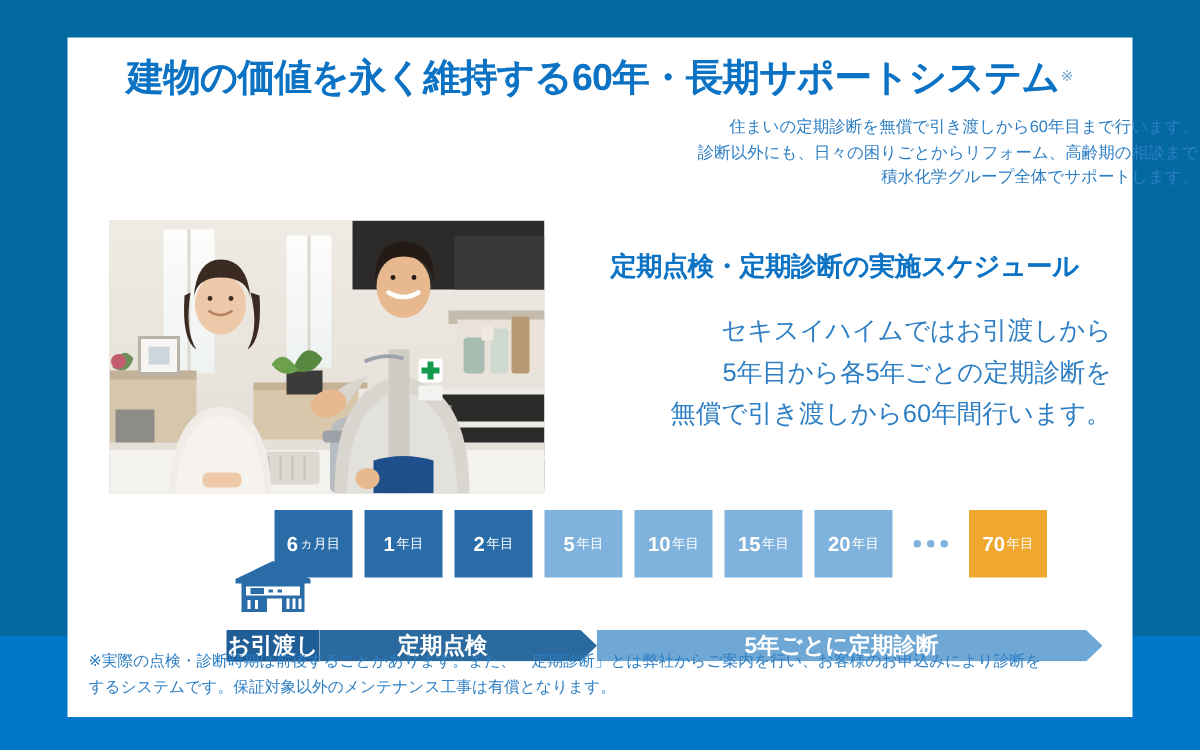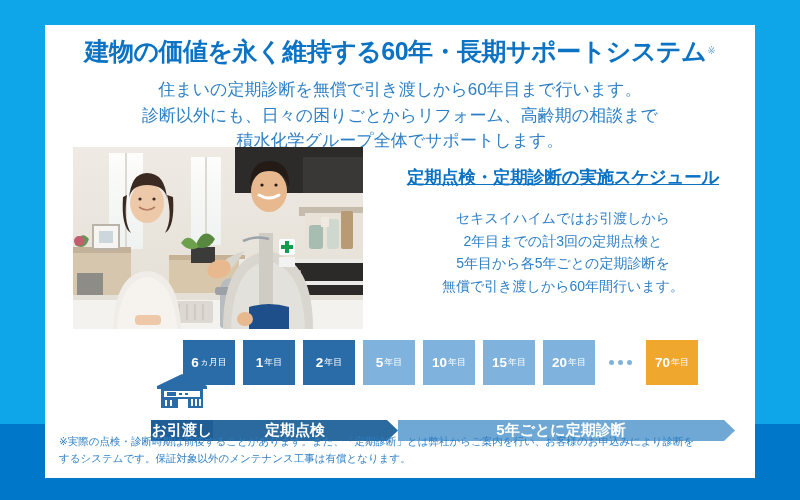--- a/index.html
+++ b/index.html
@@ -10,21 +10,21 @@
     width: 800px;
     height: 500px;
     overflow: hidden;
     font-family: "Liberation Sans", "DejaVu Sans", sans-serif;
     background: #0077C8;
   }
   .page {
     position: relative;
     width: 800px;
     height: 424px;
-    background: #0ea5e9;
+    background: #0369a1;
   }
   .canvas {
     position: absolute;
     left: 45px;
     top: 25px;
     width: 710px;
     height: 453px;
     background: #ffffff;
   }
 
@@ -51,24 +51,25 @@
     font-weight: normal;
     margin-left: 1px;
   }
 
   
   .lead {
     position: absolute;
     left: 0;
     top: 52px;
     width: 710px;
-    text-align: center;
+    text-align: right;
     color: #2E7FC4;
-    font-size: 17px;
+    font-size: 11px;
     line-height: 1.5;
+    padding-left: 44px;
   }
   .lead div { white-space: nowrap; }
 
   
   .photo {
     position: absolute;
     left: 28px;
     top: 122px;
     width: 290px;
     height: 182px;
@@ -84,27 +85,27 @@
     top: 140px;
     width: 356px;
     text-align: center;
   }
   .panel-title {
     font-size: 17.5px;
     font-weight: bold;
     color: #0B72C4;
     letter-spacing: -0.3px;
     white-space: nowrap;
-    text-decoration: underline;
   }
   .panel-body {
     margin-top: 18px;
     color: #2E7FC4;
-    font-size: 14px;
+    font-size: 17px;
     line-height: 1.62;
+    text-align: right;
   }
   .panel-body div { white-space: nowrap; }
 
   
   .timeline {
     position: absolute;
     left: 0;
     top: 315px;
     width: 710px;
     height: 70px;
@@ -346,21 +347,20 @@
             <ellipse cx="172" cy="172" rx="8" ry="7" fill="#e8b98f"></ellipse>
           </g>
         </g>
       </svg>
     </div>
 
     <div class="panel">
       <div class="panel-title">定期点検・定期診断の実施スケジュール</div>
       <div class="panel-body">
         <div>セキスイハイムではお引渡しから</div>
-        <div>2年目までの計3回の定期点検と</div>
         <div>5年目から各5年ごとの定期診断を</div>
         <div>無償で引き渡しから60年間行います。</div>
       </div>
     </div>
 
     <div class="timeline">
 
       <div class="house">
         <svg width="62" height="36" viewBox="0 0 62 36" xmlns="http://www.w3.org/2000/svg">
           <path d="M31 2 L6 14 L6 17 L10 17 L10 36 L52 36 L52 17 L56 17 L56 14 Z" fill="#2A6CA8"></path>

